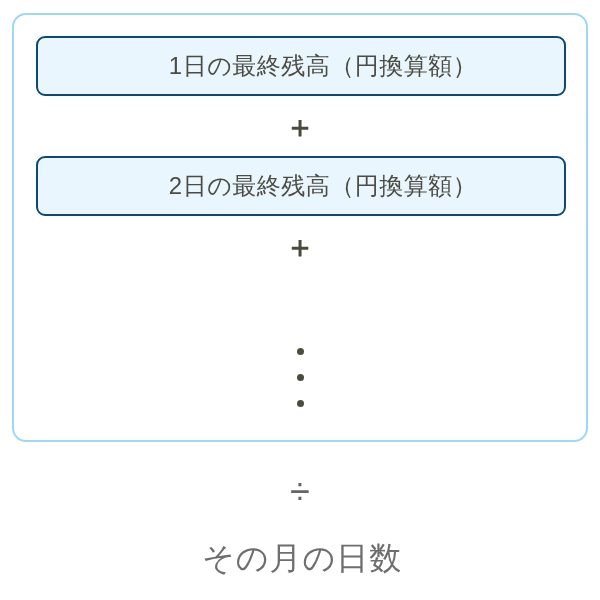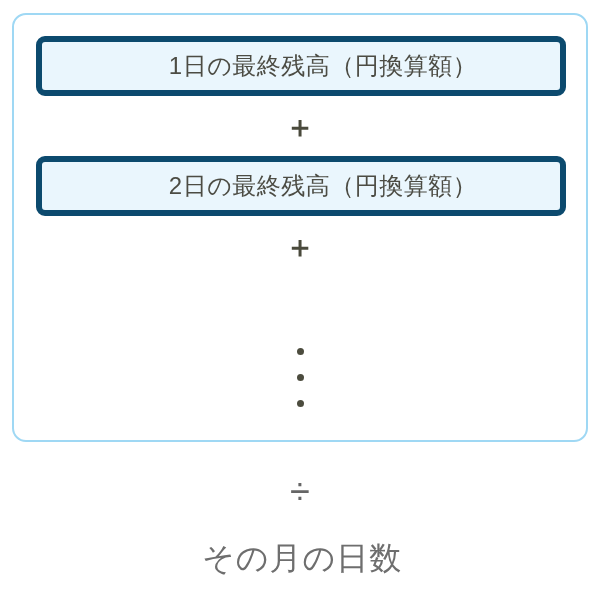--- a/index.html
+++ b/index.html
@@ -35,21 +35,21 @@
     background: #ffffff;
   }
 
   
   .day-box {
     position: absolute;
     left: 22px;
     width: 530px;
     height: 60px;
     box-sizing: border-box;
-    border: 6px solid #0c4a6e;
+    border: 2px solid #0c4a6e;
     border-radius: 9px;
     background: #eaf6fd;
     display: flex;
     align-items: center;
     justify-content: center;
     padding-left: 44px;
   }
   .day-box-1 { top: 21px; }
   .day-box-2 { top: 141px; border-radius: 9px; }
   .day-box-3 { top: 261px; }

